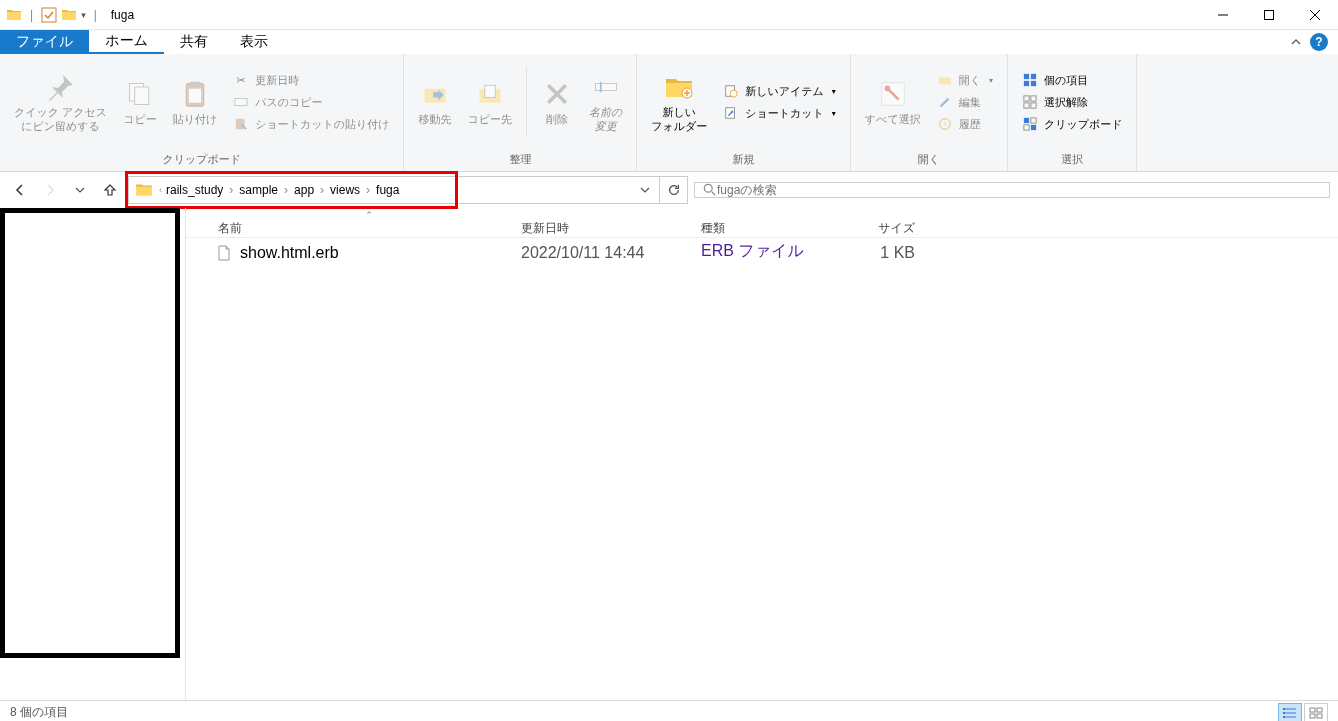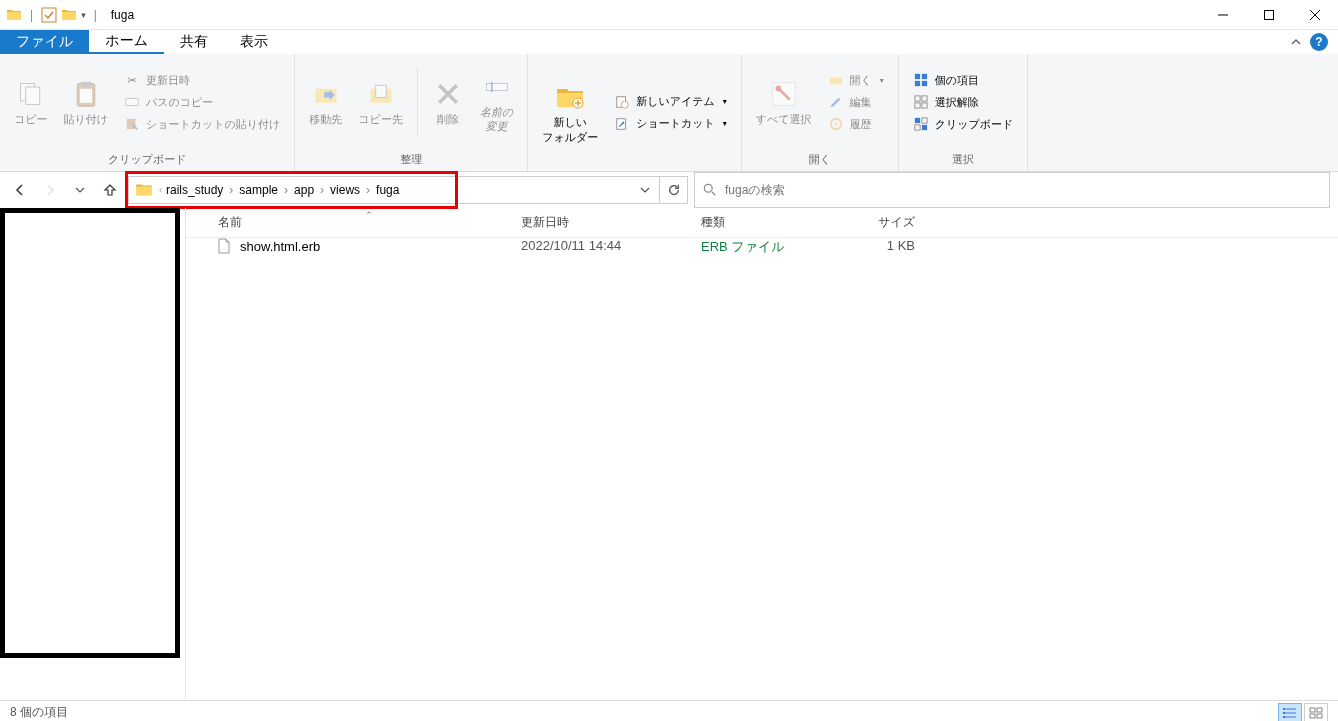--- a/index.html
+++ b/index.html
@@ -37,37 +37,37 @@
 .nav-btn.disabled { color: #bbb; }
 .addressbar { flex: 1; height: 28px; border: 1px solid #ccc; display: flex; align-items: center; position: relative; }
 .addressbar-highlight { position: absolute; border: 3px solid #e60000; left: -4px; top: -6px; height: 38px; width: 333px; pointer-events: none; }
 .addressbar-folder-icon { width: 18px; height: 18px; margin: 0 6px; }
 .breadcrumb { display: flex; align-items: center; gap: 2px; font-size: 12px; }
 .crumb { padding: 0 4px; }
 .crumb-sep { color: #888; }
 .addressbar-right { margin-left: auto; display: flex; align-items: center; }
 .addr-icon-btn { width: 28px; height: 26px; display: flex; align-items: center; justify-content: center; border-left: 1px solid #ccc; }
 .addr-icon-btn:first-child { border-left: none; }
-.searchbox { width: 636px; height: 36px; border: 1px solid #ccc; display: flex; align-items: center; padding: 0 8px; gap: 8px; color: #888; }
+.searchbox { width: 636px; height: 16px; border: 1px solid #ccc; display: flex; align-items: center; padding: 0 8px; color: #888; }
 .searchbox input { border: none; outline: none; flex: 1; font-size: 12px; }
 
 .main { display: flex; height: 492px; }
 .navpane { width: 186px; border-right: 1px solid #e5e5e5; position: relative; }
 .navpane-redact { position: absolute; left: 0; top: 0; width: 180px; height: 450px; border: 5px solid #000; background: #fff; }
 .sort-indicator { position: absolute; left: 170px; width: 26px; top: 2px; text-align: center; color: #777; font-size: 9px; }
 .content { flex: 1; }
-.columns { display: flex; height: 30px; align-items: center; border-bottom: 1px solid #eee; color: #444; font-size: 12px; }
+.columns { display: flex; height: 30px; align-items: flex-end; border-bottom: 1px solid #eee; color: #444; font-size: 12px; }
 .col-name { width: 335px; padding-left: 32px; }
 .col-date { width: 180px; }
 .col-type { width: 150px; }
 .col-size { width: 80px; text-align: right; padding-right: 16px; }
-.row { display: flex; height: 24px; align-items: flex-start; font-size: 13px; }
+.row { display: flex; height: 24px; align-items: flex-end; font-size: 16px; }
 .row .cell-name { width: 335px; padding-left: 30px; display: flex; align-items: center; gap: 8px; }
 .row .cell-date { width: 180px; color: #555; }
-.row .cell-type { width: 150px; color: #15803d; }
+.row .cell-type { width: 150px; color: #4c1d95; }
 .row .cell-size { width: 80px; text-align: right; padding-right: 16px; color: #555; }
 .file-icon { width: 16px; height: 16px; }
 
 .statusbar { height: 24px; border-top: 1px solid #dadada; display: flex; align-items: center; padding: 0 10px; font-size: 12px; color: #555; }
 .statusbar-right { margin-left: auto; display: flex; gap: 2px; }
 .view-btn { width: 24px; height: 20px; border: 1px solid #ccc; display: flex; align-items: center; justify-content: center; }
 .view-btn.active { background: #cce4f7; border-color: #7ab7e8; }
 
 .folder-svg { fill: #ffd766; }
 .folder-svg-back { fill: #e8b93e; }
@@ -126,20 +126,29 @@
     <div class="help-icon">?</div>
   </div>
 </div>
 
 <div class="ribbon">
 
   <div class="ribbon-group">
     <div class="ribbon-group-content">
       <div class="ribbon-large-btn disabled">
         <div class="icon">
+            <svg viewBox="0 0 32 32" width="32" height="32">
+              <path fill="#888" d="M18 4l10 10-5 1-6 6 1 6-5-5-8 8-1-1 8-8-5-5 6 1 6-6z"></path>
+            </svg>
+          </div>
+        <span style="white-space:pre-line;">クイック アクセス
+にピン留めする</span>
+      </div>
+      <div class="ribbon-large-btn disabled">
+        <div class="icon">
             <svg viewBox="0 0 32 32" width="28" height="28">
               <rect x="4" y="4" width="16" height="20" fill="#fff" stroke="#888"></rect>
               <rect x="10" y="8" width="16" height="20" fill="#fff" stroke="#888"></rect>
             </svg>
           </div>
         <span>コピー</span>
       </div>
       <div class="ribbon-large-btn disabled">
         <div class="icon">
             <svg viewBox="0 0 32 32" width="28" height="28">
@@ -253,20 +262,21 @@
                 <rect x="2" y="2" width="10" height="12" fill="#fff" stroke="#888"></rect>
                 <path d="M5 11l5-5" stroke="#3a7bd5" stroke-width="1.5"></path>
                 <path d="M8 6h2v2" stroke="#3a7bd5" fill="none"></path>
               </svg>
             </span>
             <span>ショートカット</span>
             <span style="font-size:8px;margin-left:2px;">▾</span>
           </div>
       </div>
     </div>
+    <div class="ribbon-group-label">新規</div>
   </div>
 
   <div class="ribbon-group">
     <div class="ribbon-group-content">
       <div class="ribbon-large-btn disabled">
         <div class="icon">
             <svg viewBox="0 0 32 32" width="30" height="30">
               <rect x="4" y="4" width="24" height="24" fill="#fff" stroke="#ccc"></rect>
               <path d="M10 10l12 12" stroke="#d94b3a" stroke-width="3"></path>
               <circle cx="10" cy="10" r="3" fill="#d94b3a"></circle>

